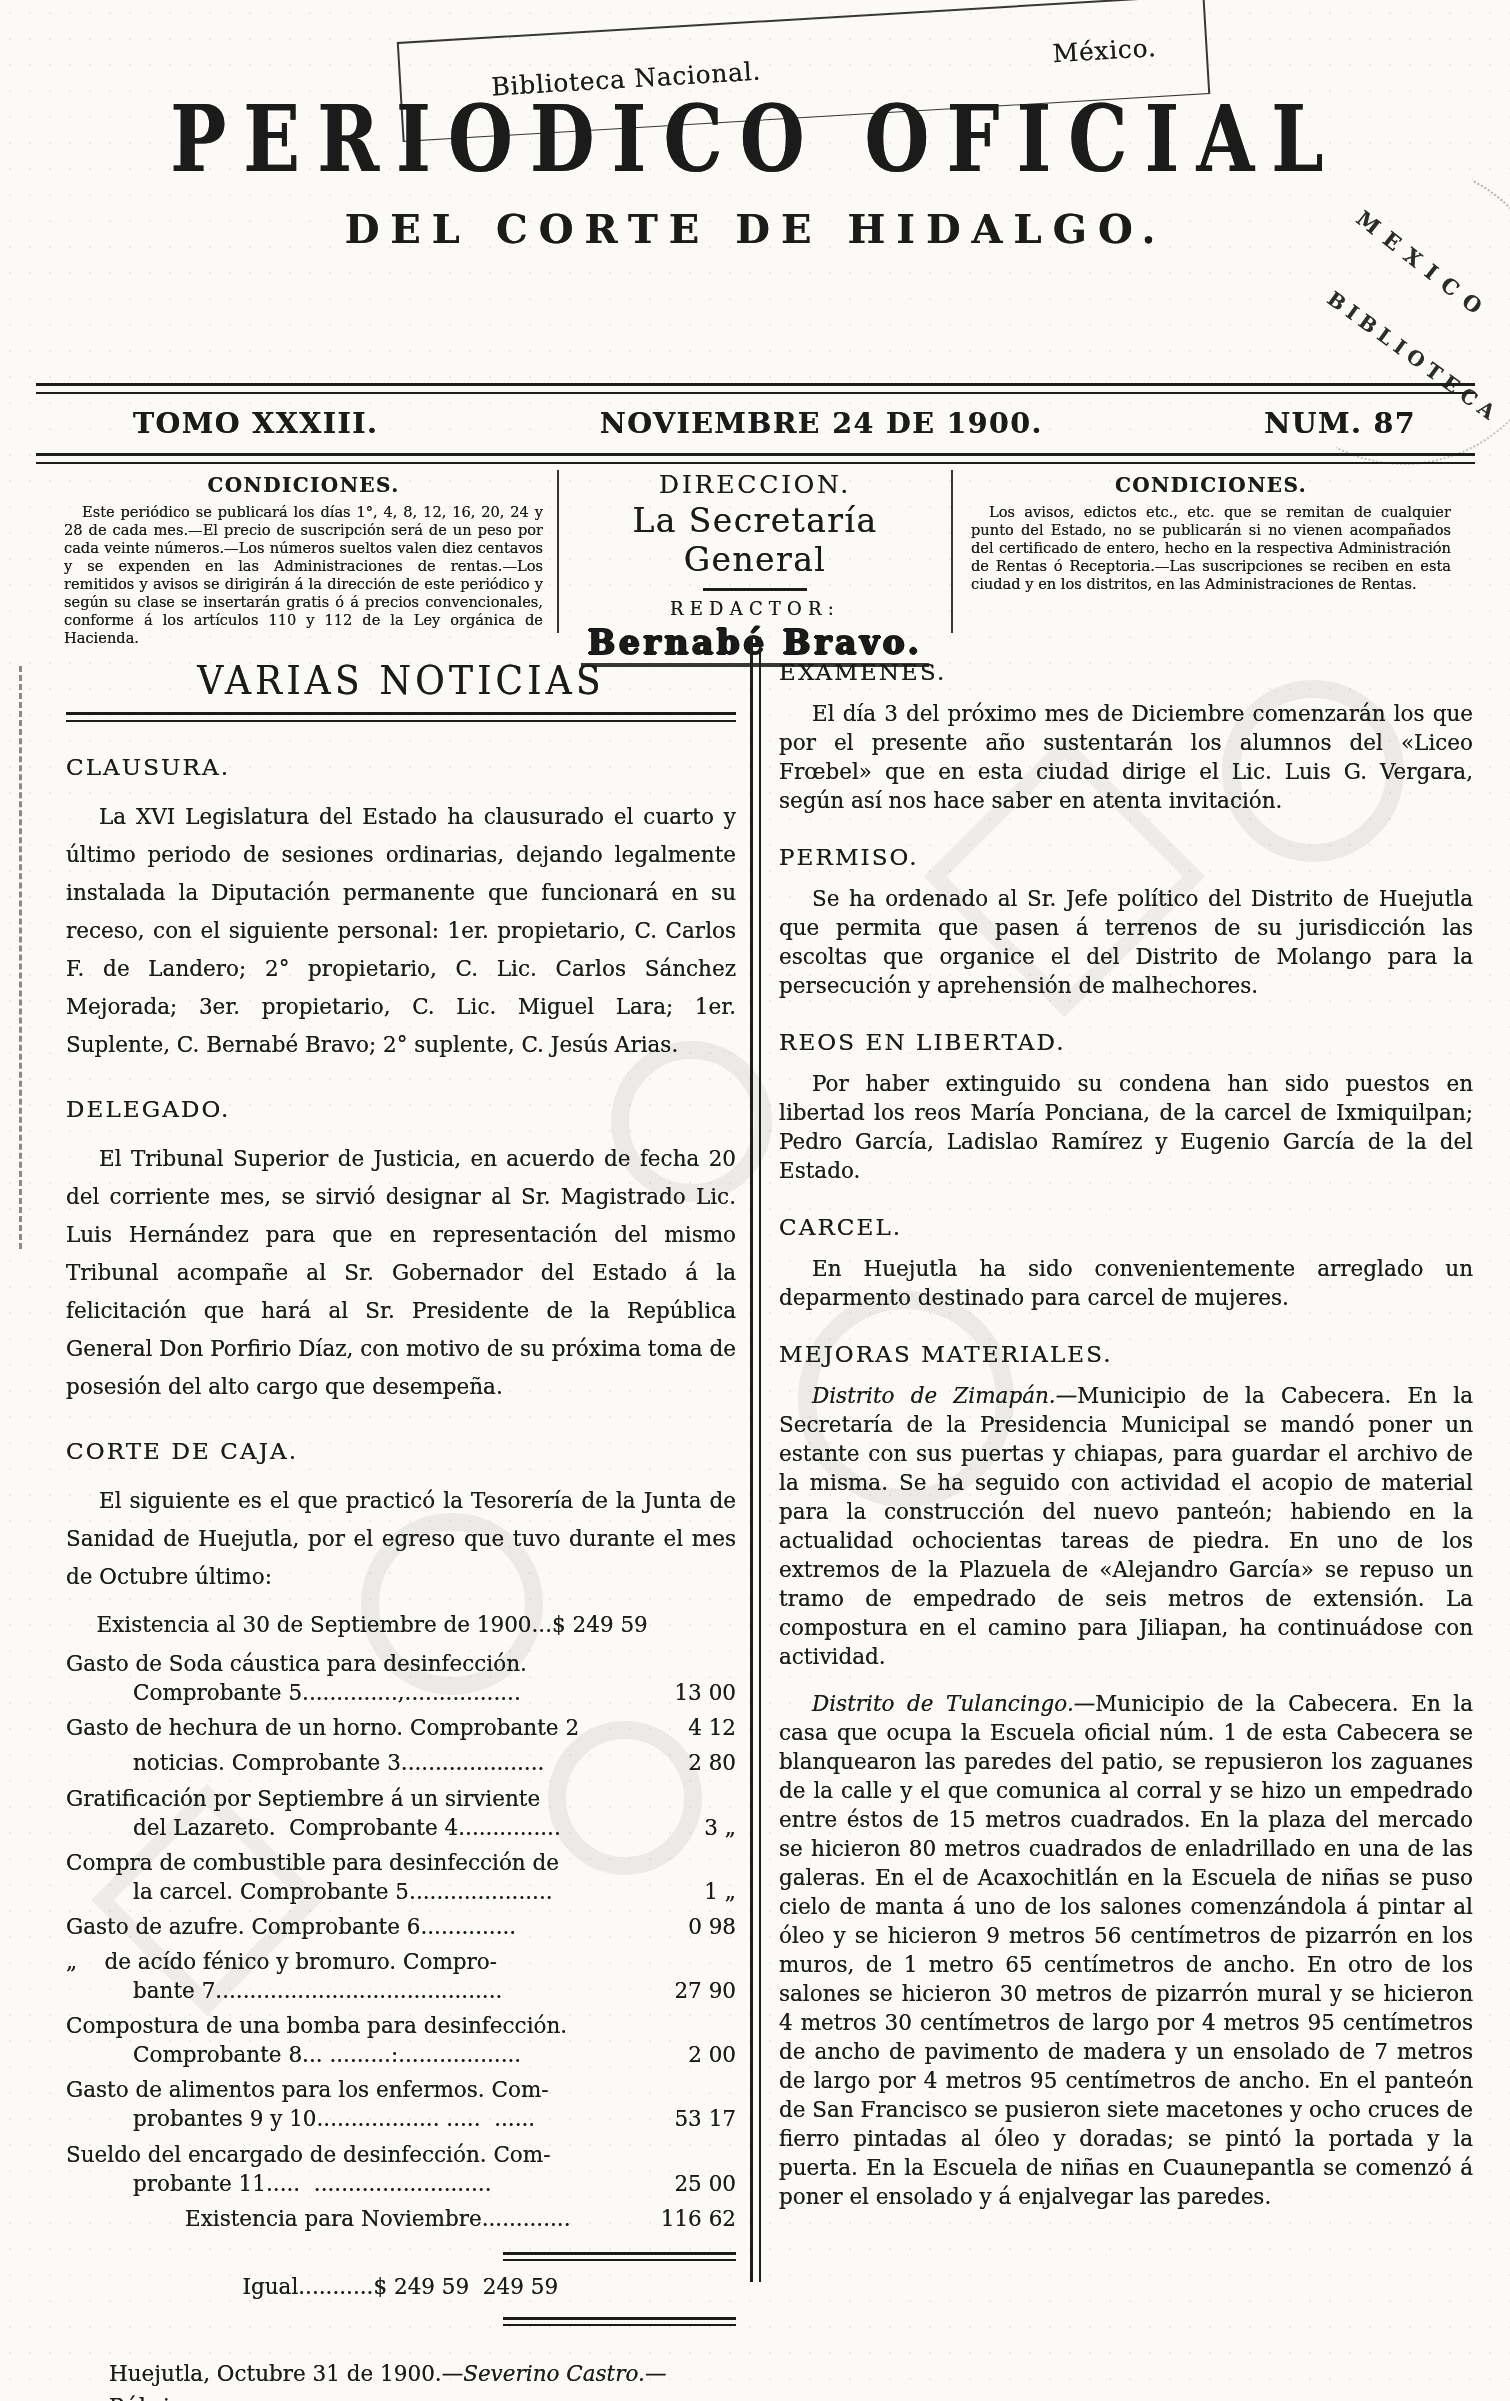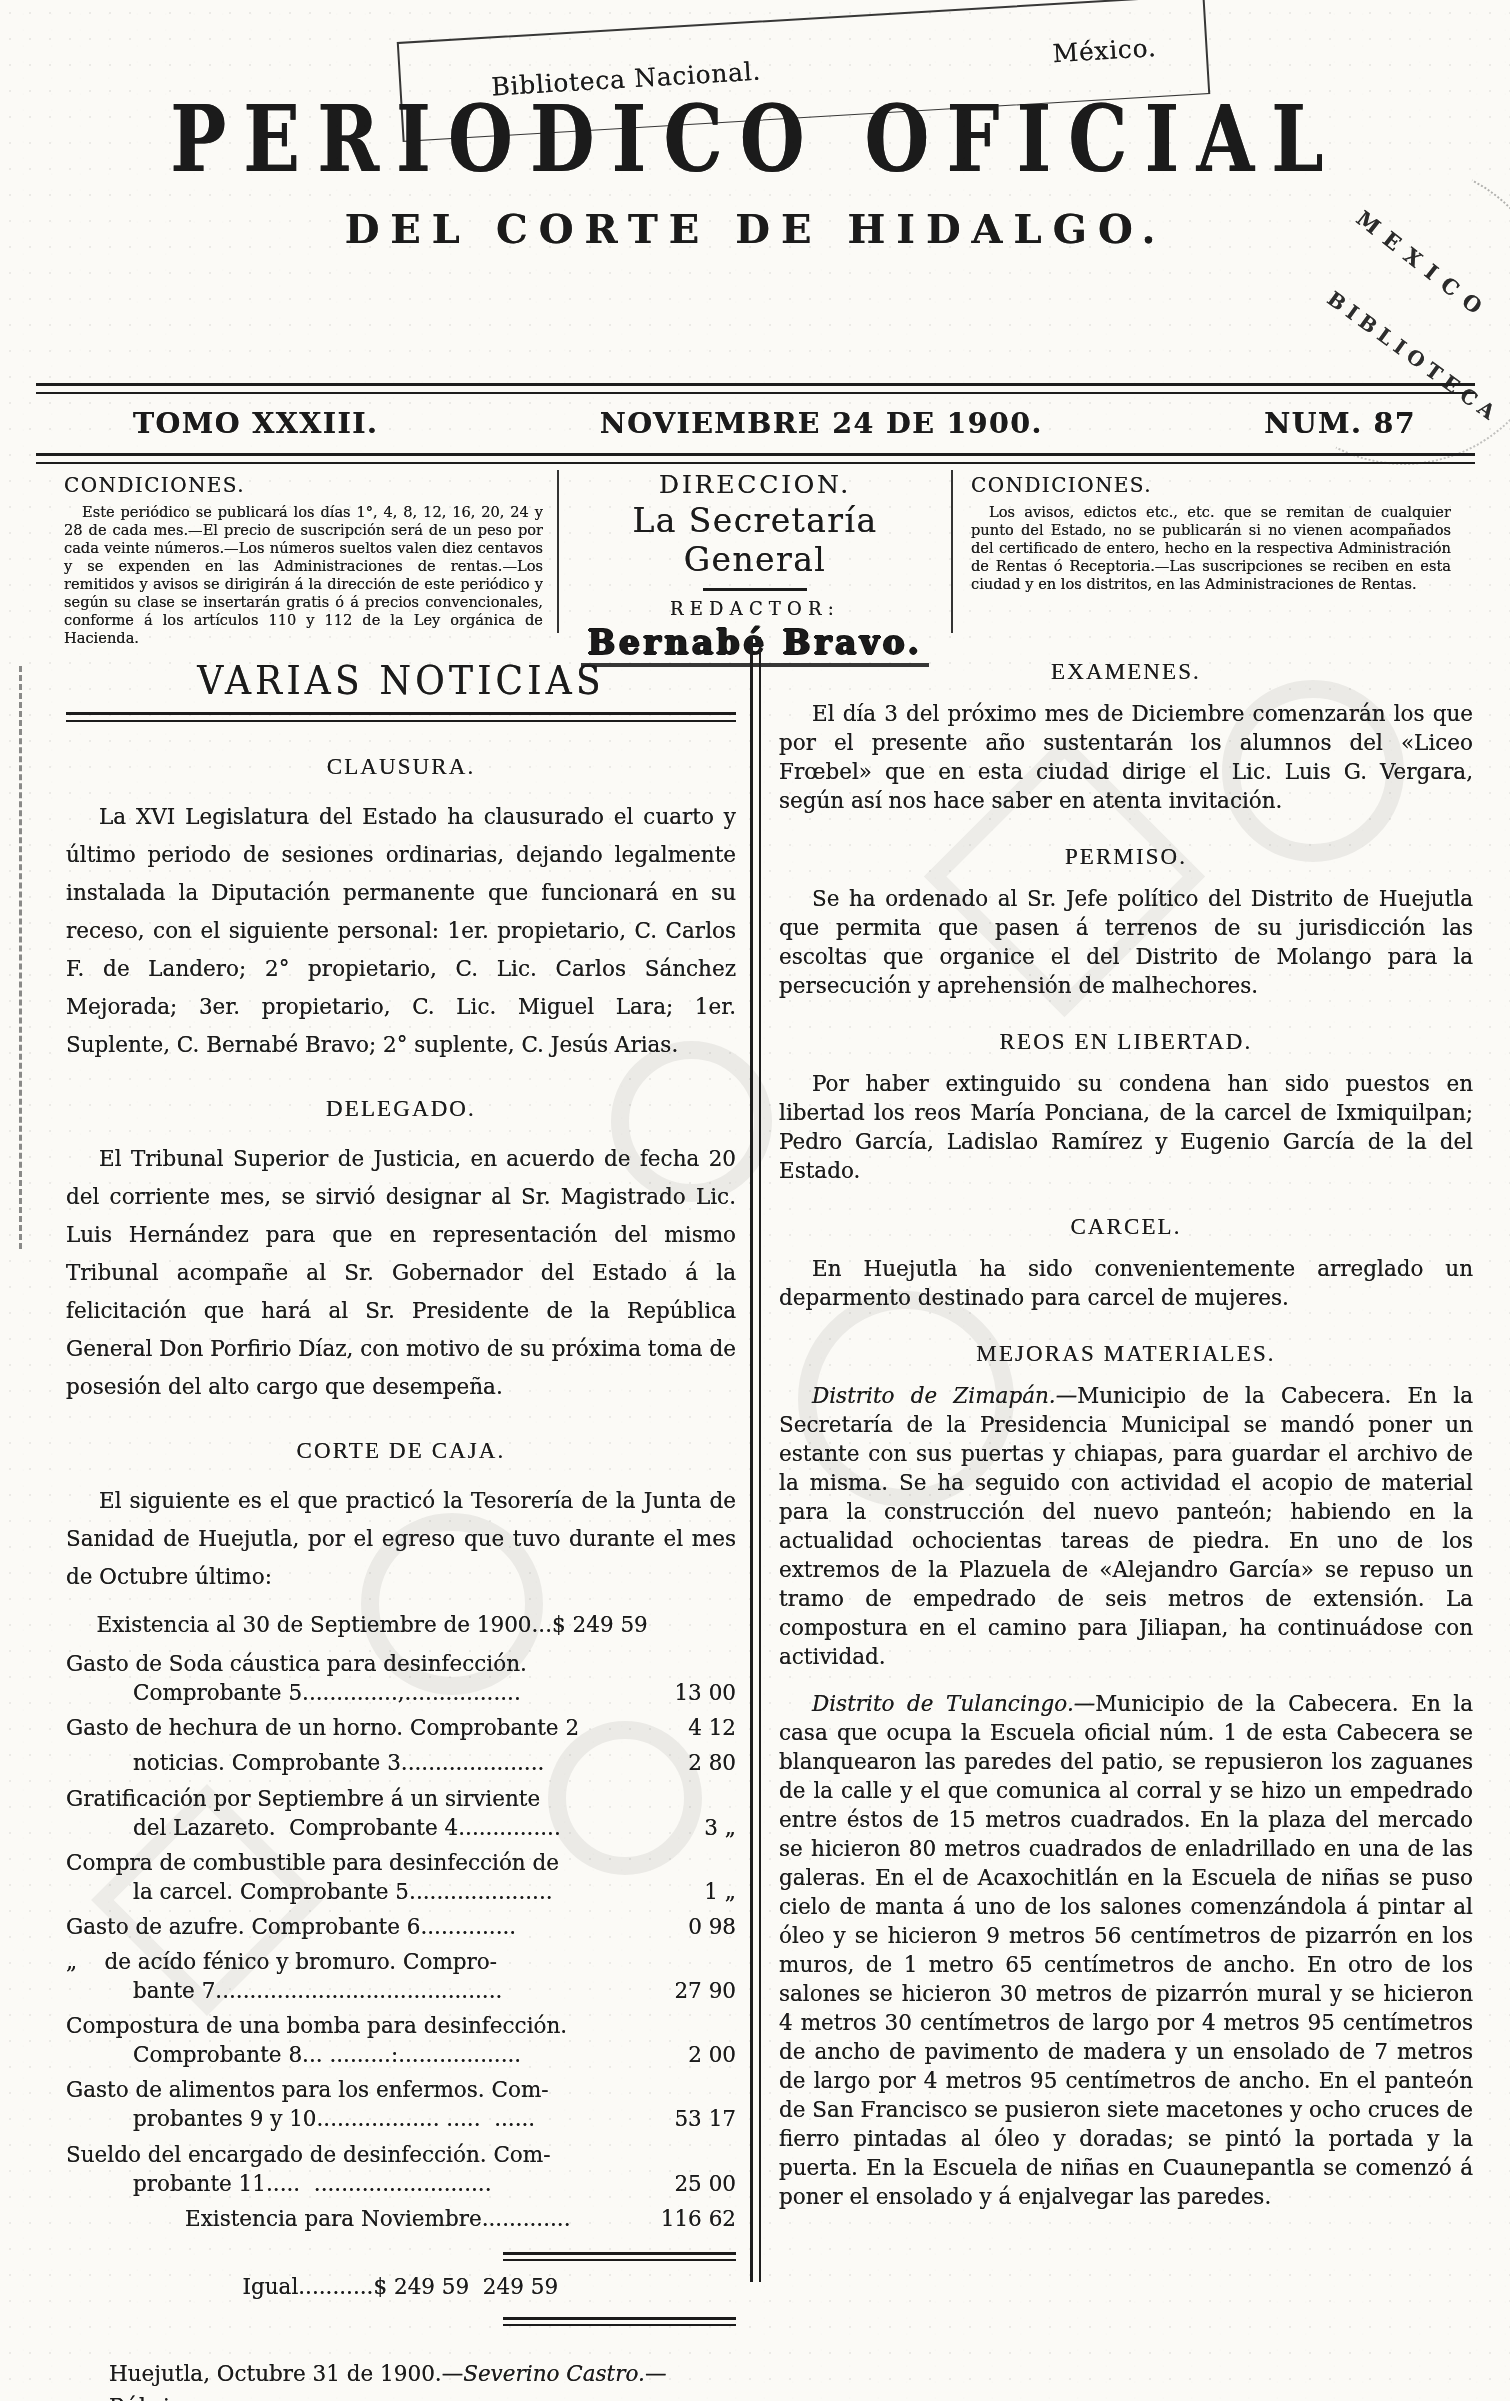--- a/index.html
+++ b/index.html
@@ -71,43 +71,43 @@
   .issue-tomo { padding-left:97px; }
   .issue-date { flex:1; text-align:center; }
   .issue-num  { padding-right:59px; }
 
   
   .header-info { position:absolute; left:36px; right:36px; top:469px; height:165px; display:flex; }
   .hi-left  { width:521px; padding:2.8px 14px 0 28px; box-sizing:border-box; }
   .hi-right { flex:1; padding:2.8px 24px 0 18px; box-sizing:border-box; }
   .hi-center{ width:392px; text-align:center; padding-top:1.4px; box-sizing:border-box; }
   .hi-div { width:0; border-left:2.8px solid rgba(30,30,30,0.9); margin:1.4px 0; }
-  .hi-title { font-size:20px; letter-spacing:1.4px; margin:1.4px 0 5.6px; font-weight:normal; }
+  .hi-title { text-align:center; font-size:20px; letter-spacing:1.4px; margin:1.4px 0 5.6px; font-weight:bold; }
   .hi-body { font-size:14.6px; line-height:18px; text-align:justify; text-indent:18px; }
   .dir-title { font-size:25px; letter-spacing:2.8px; }
   .dir-office { font-size:33px; margin-top:2px; letter-spacing:1.4px; }
   .dir-rule { width:104px; margin:8.3px auto 7px; border-top:3.5px solid #1c1c1c; }
   .red-label { font-size:18px; letter-spacing:6.2px; margin-top:2.8px; }
   .red-name { font-size:33px; font-weight:bold; letter-spacing:3.5px; margin-top:4.2px;
     text-shadow:1.1px 0 #141414, -1.1px 0 #141414, 0 0.8px #141414, 0 -0.8px #141414;
     display:inline-block; border-bottom:4.9px solid rgba(20,20,20,0.85); padding:0 7px 1.4px; }
 
   
   .col-divider { position:absolute; left:750px; top:637px; height:1645px; width:6.2px;
     border-left:3.5px solid #1e1e1e; border-right:2.1px solid #1e1e1e; }
   .col-left  { position:absolute; left:66px;  top:661px; width:670px; }
   .col-right { position:absolute; left:779px; top:649px; width:694px; }
 
   .section-title { text-align:center; font-size:36px; letter-spacing:4.2px; line-height:1.1;
     font-weight:normal; margin:0; transform:scaleY(1.08); }
   .title-rule { margin-top:11px; height:5.6px;
     border-top:3.5px solid #1c1c1c; border-bottom:2.1px solid #1c1c1c; }
 
-  .art-heading { text-align:center; font-size:23px; letter-spacing:2.1px; font-weight:normal;
-    margin:32px 0 18px;font-family:Liberation Serif, serif; }
+  .art-heading { font-size:23px; letter-spacing:2.1px; font-weight:normal;
+    margin:32px 0 18px; }
   .col-right .art-heading { margin:29px 0 14px; }
   .col-right .art-heading:first-child { margin-top:9.7px; }
 
   .para { font-size:21.5px; line-height:38px; text-align:justify; text-indent:33px; margin:0; }
   .col-right .para { line-height:29px; }
   .para + .para { margin-top:18px; }
   .lead { font-style:italic; }
 
   
   .ledger { margin-top:12.5px; font-size:21.5px; }

